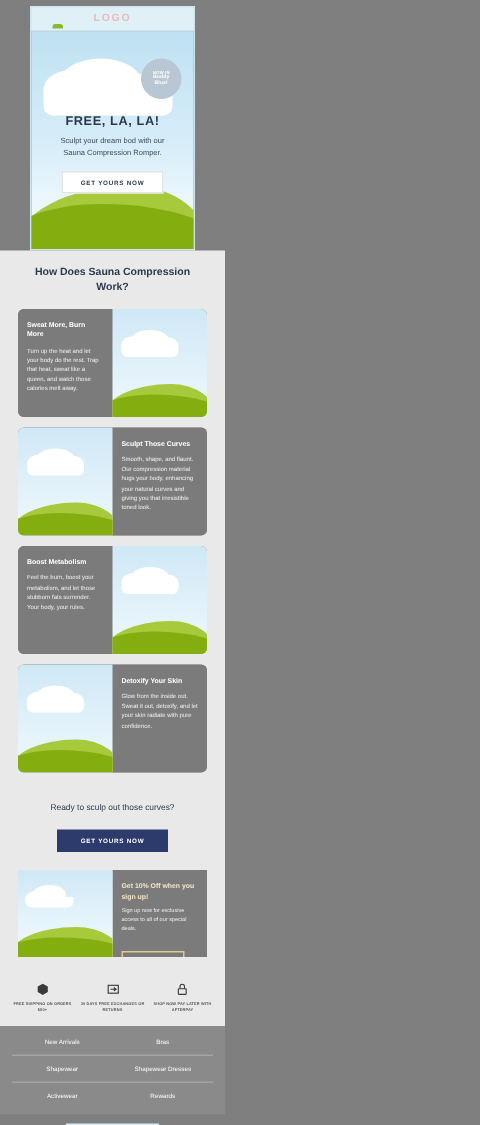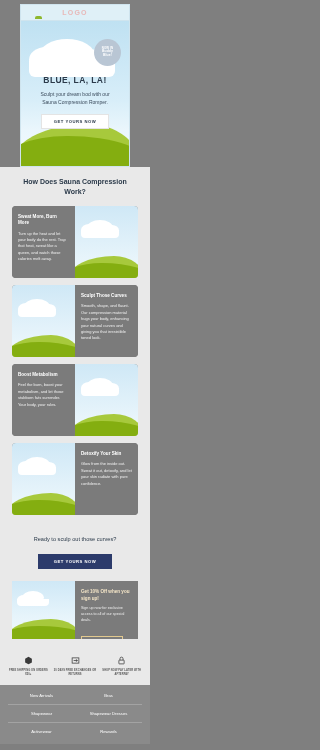--- a/index.html
+++ b/index.html
@@ -178,21 +178,21 @@
       <div class="badge">
         <span>NOW IN</span>
         <span class="b2">Buddy</span>
         <span class="b2">Blue!</span>
       </div>
 
       <div class="hill hill-back"></div>
       <div class="hill hill-front"></div>
 
       <div class="hero-copy">
-        <div class="hero-title">BLUE, LA, LA!</div>
+        <div class="hero-title">FREE, LA, LA!</div>
         <div class="hero-sub">Sculpt your dream bod with our Sauna Compression Romper.</div>
         <div class="hero-btn">GET YOURS NOW</div>
       </div>
     </div>
   </div>
 
   <div class="section">
     <div class="section-title">How Does Sauna Compression Work?</div>
 
     <div class="card">

